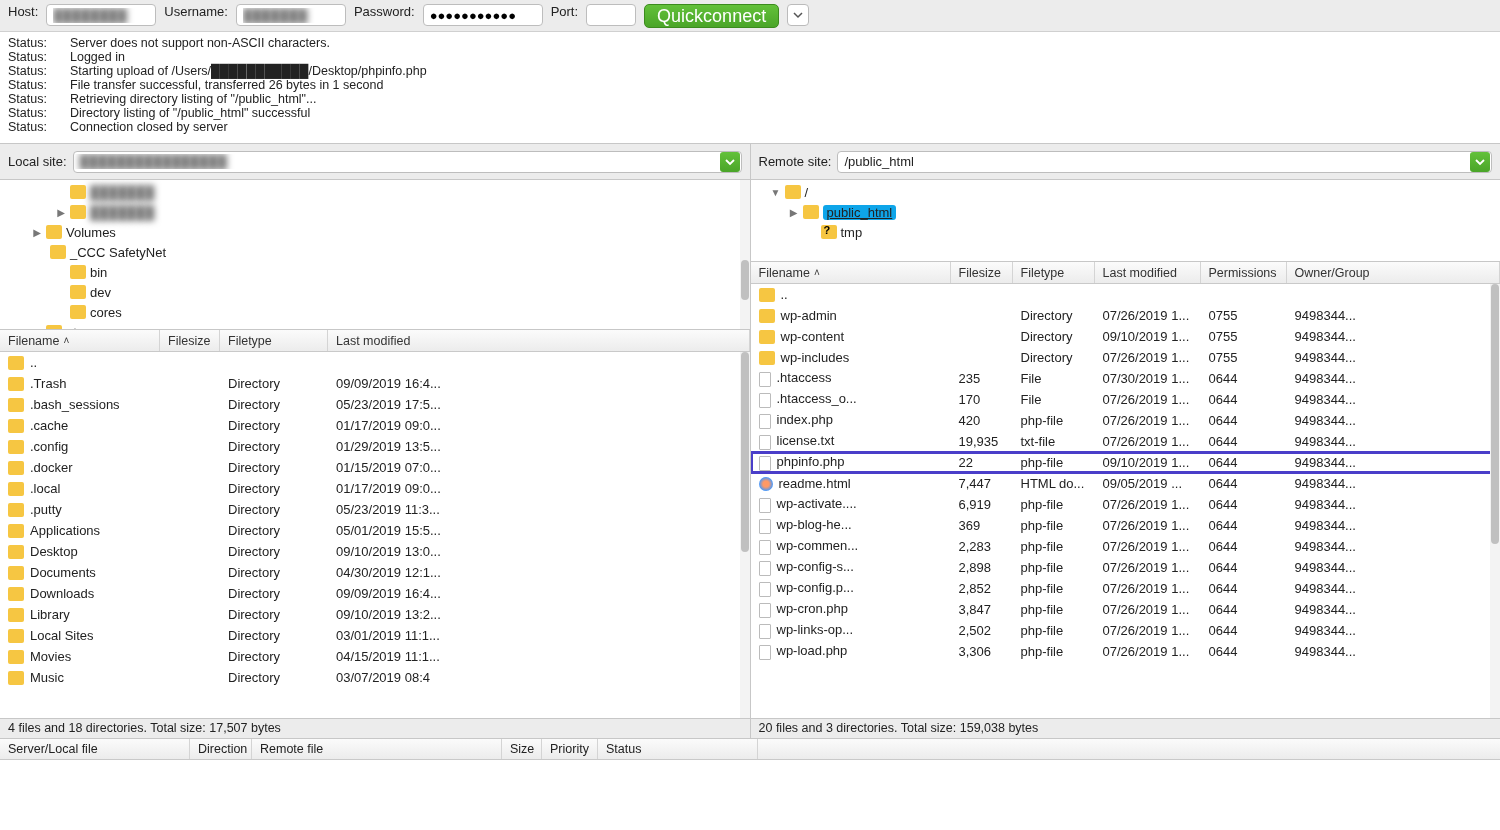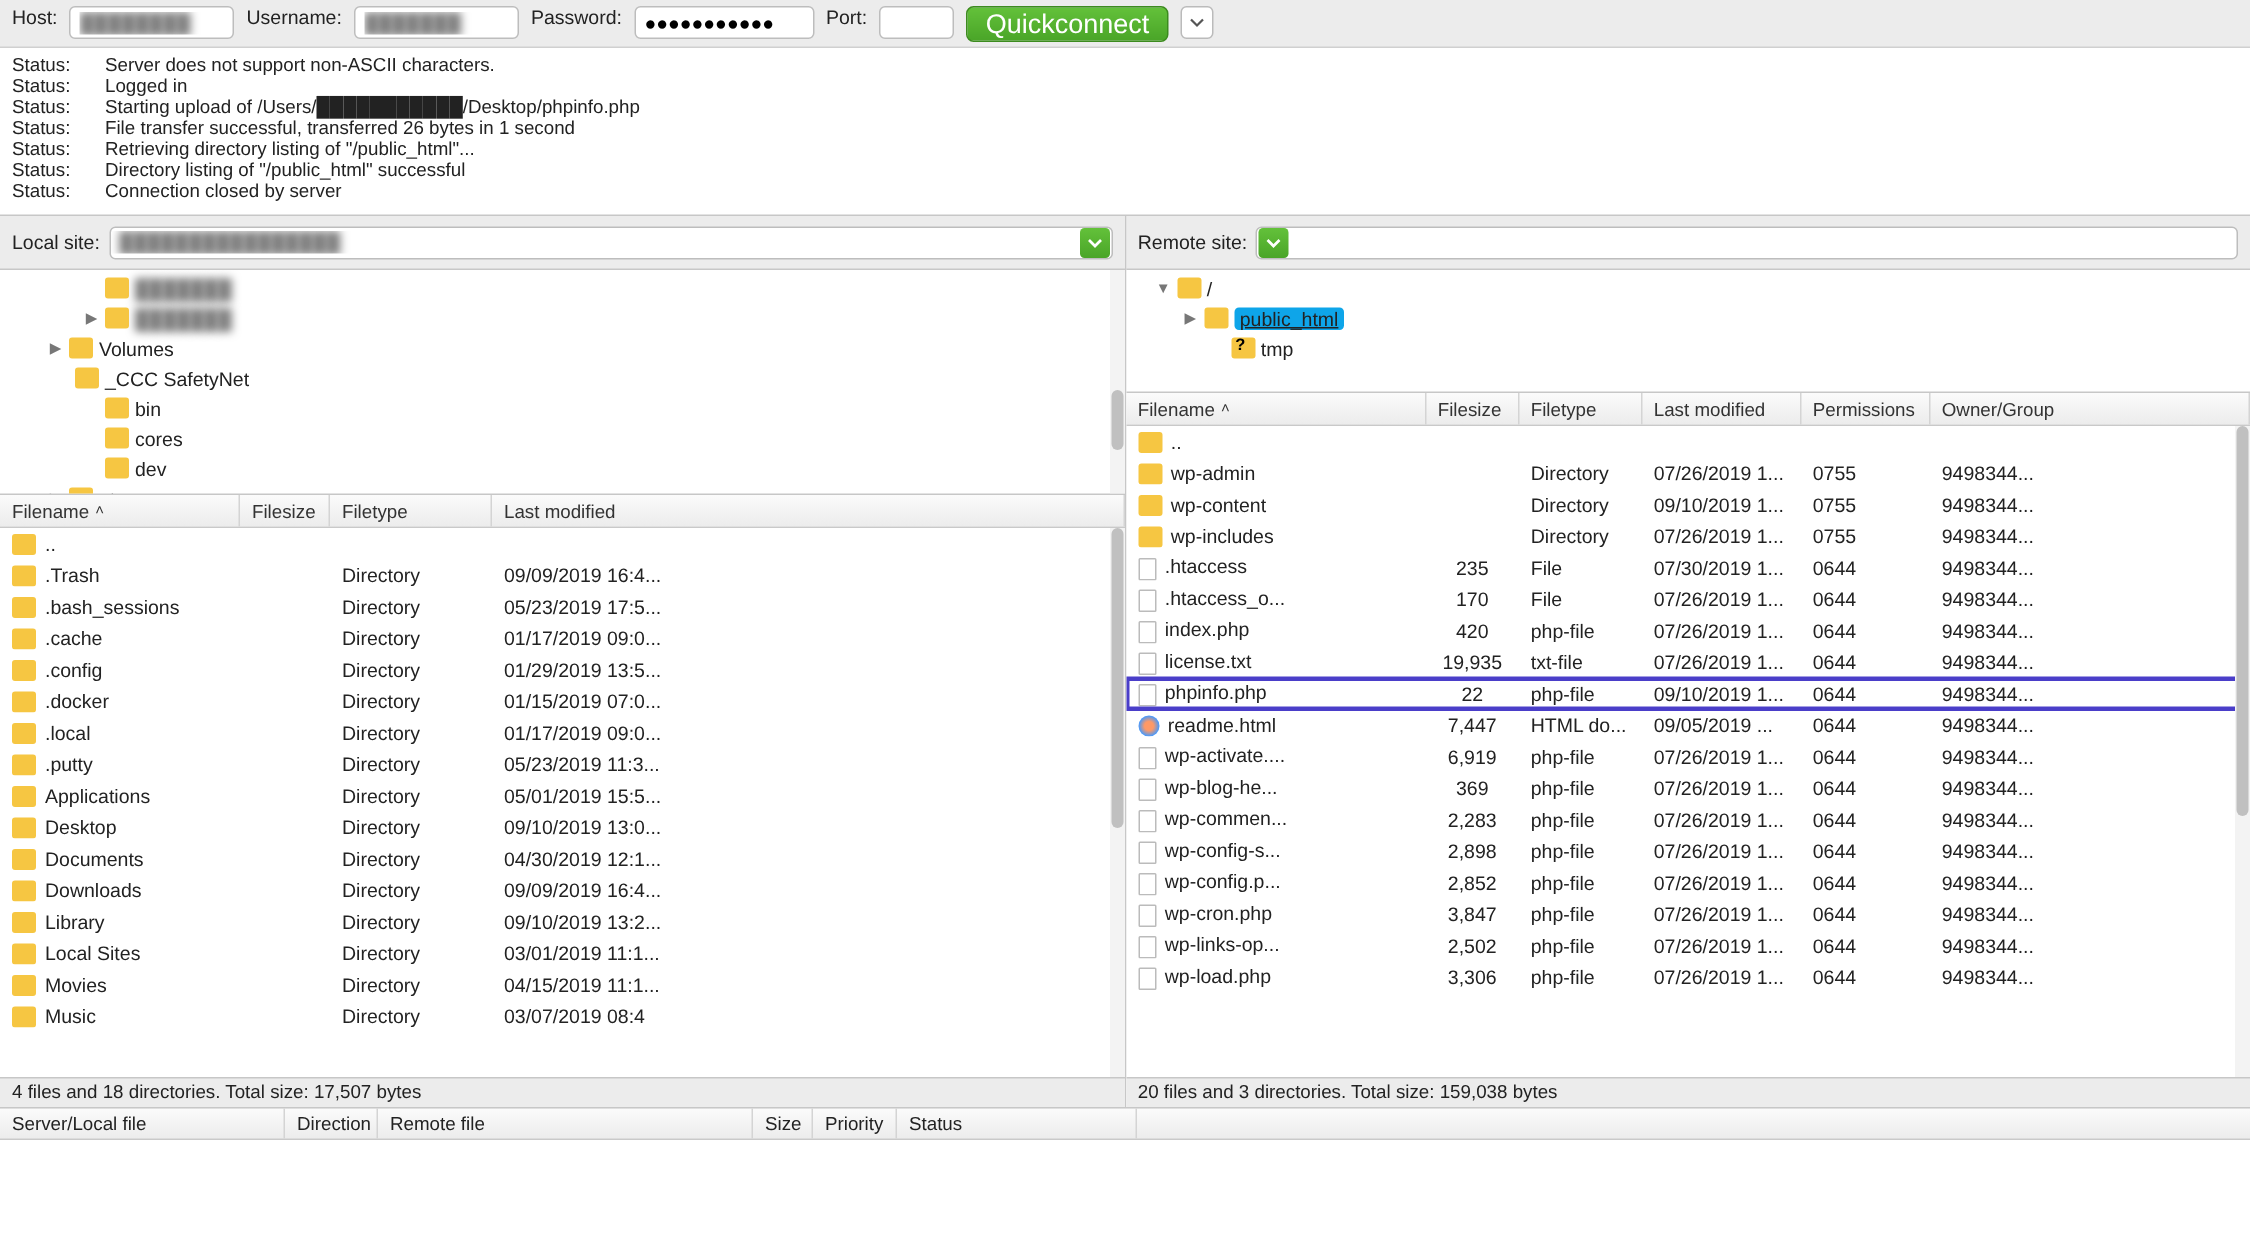--- a/index.html
+++ b/index.html
@@ -41,21 +41,21 @@
   .folder.open{background:#f6c642;}
   .tree-row.sel span.name{background:#0ea5e9;border-radius:3px;padding:0 4px;text-decoration:underline;}
   
   .hdr{display:flex;align-items:center;height:22px;background:linear-gradient(#fbfbfb,#ececec);border-bottom:1px solid #c9c9c9;font-size:12.5px;color:#333;user-select:none;}
   .hdr .col{padding:0 8px;border-right:1px solid #d4d4d4;height:100%;display:flex;align-items:center;gap:4px;white-space:nowrap;overflow:hidden;cursor:pointer;}
   .sort-caret{font-size:10px;}
   
   .list{flex:1;overflow:hidden;position:relative;}
   .row{display:flex;align-items:center;height:21px;font-size:13px;cursor:pointer;}
   .row .c{padding:0 8px;white-space:nowrap;overflow:hidden;text-overflow:ellipsis;}
-  .row .c.size{text-align:center;}
+  .row .c.size{text-align:left;}
   .row.highlight{outline:3px solid #4a3ec9;outline-offset:-2px;}
   .ficon{width:16px;height:14px;display:inline-block;margin-right:6px;vertical-align:middle;}
   .ficon.folder{background:#f6c642;border-radius:2px;}
   .ficon.file{background:#fff;border:1px solid #bbb;border-radius:1px;width:12px;height:15px;}
   .ficon.html{background:radial-gradient(circle,#f96 30%,#49f 70%);border-radius:50%;width:14px;height:14px;}
   
   .status{height:20px;background:#ececec;border-top:1px solid #c7c7c7;padding:2px 8px;font-size:12.5px;}
   
   .queue-hdr{display:flex;height:22px;background:linear-gradient(#fbfbfb,#ececec);border-top:1px solid #c7c7c7;border-bottom:1px solid #c9c9c9;}
   .queue-hdr .qcol{padding:0 8px;border-right:1px solid #d4d4d4;display:flex;align-items:center;font-size:12.5px;cursor:pointer;}
@@ -134,20 +134,21 @@
         <div class="combo-btn">
             <svg viewBox="0 0 10 10">
               <path d="M1 3 L5 7 L9 3" fill="none" stroke="#fff" stroke-width="1.8"></path>
             </svg>
           </div>
       </div>
     </div>
     <div class="pathbar">
       <label>Remote site:</label>
       <div class="pathinput">
+        <span>/public_html</span>
         <div class="combo-btn">
             <svg viewBox="0 0 10 10">
               <path d="M1 3 L5 7 L9 3" fill="none" stroke="#fff" stroke-width="1.8"></path>
             </svg>
           </div>
       </div>
     </div>
   </div>
 
   <div class="mid">
@@ -175,26 +176,26 @@
             <span class="name">_CCC SafetyNet</span>
           </div>
           <div class="tree-row" style="padding-left: 56px;">
             <span class="disclose"></span>
             <span class="folder"></span>
             <span class="name">bin</span>
           </div>
           <div class="tree-row" style="padding-left: 56px;">
             <span class="disclose"></span>
             <span class="folder"></span>
-            <span class="name">cores</span>
+            <span class="name">dev</span>
           </div>
           <div class="tree-row" style="padding-left: 56px;">
             <span class="disclose"></span>
             <span class="folder"></span>
-            <span class="name">dev</span>
+            <span class="name">cores</span>
           </div>
           <div class="tree-row" style="padding-left: 32px;">
             <span class="disclose">▶</span>
             <span class="folder"></span>
             <span class="name">etc</span>
           </div>
           <div class="vscroll">
             <div class="thumb" style="top:80px;height:40px"></div>
           </div>
       </div>

